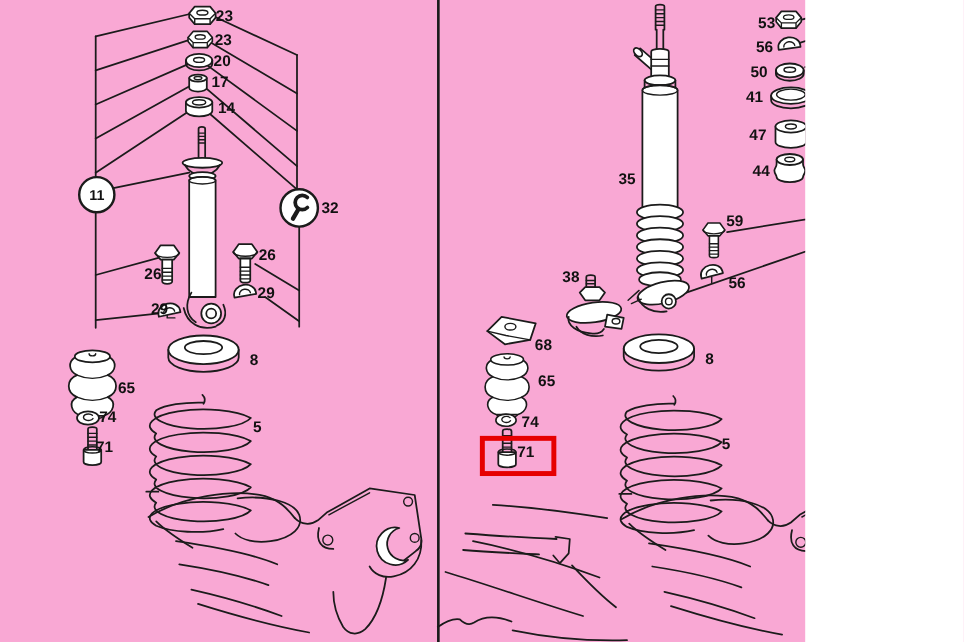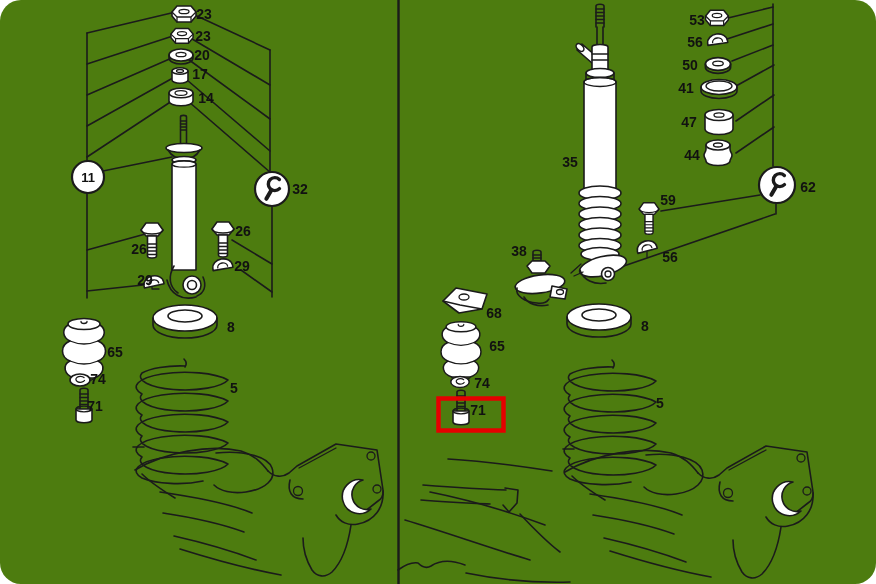--- a/index.html
+++ b/index.html
@@ -1,16 +1,16 @@
 <!DOCTYPE html>
 <html><head>
 <meta charset="utf-8">
 <style>
   html,body{margin:0;padding:0;background:#ffffff;}
-  .stage{width:876px;height:584px;position:relative;background:#4d7c0f;overflow:hidden;border-radius:21px;}
+  .stage{width:732px;height:584px;position:relative;background:#f9a8d4;overflow:hidden;}
   svg{display:block;}
   .ln{fill:none;stroke:#1b1b1b;stroke-width:1.6;stroke-linecap:round;stroke-linejoin:round;}
   .lnf{fill:#ffffff;stroke:#1b1b1b;stroke-width:1.6;stroke-linecap:round;stroke-linejoin:round;}
   .thin{stroke-width:1.3;}
   .lbl{font-family:"Liberation Sans",sans-serif;font-weight:700;font-size:14px;fill:#111;text-anchor:middle;}
   .lbl-sm{font-size:13px;}
 </style>
 </head>
 <body>
 

